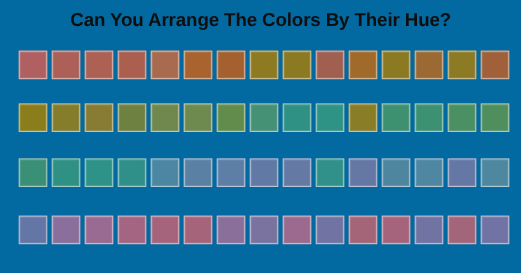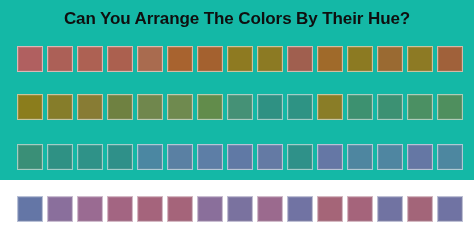--- a/index.html
+++ b/index.html
@@ -11,23 +11,23 @@
     width: 474px;
     height: 248px;
     background: #ffffff;
     font-family: "Liberation Sans", sans-serif;
     overflow: hidden;
     position: relative;
   }
 
   #puzzle-app {
     width: 474px;
-    height: 180px;
+    height: 248px;
     position: relative;
-    background: #14b8a6;
+    background: #0369a1;
   }
 
   #puzzle-title {
     position: absolute;
     top: 8px;
     left: 0;
     width: 474px;
     text-align: center;
     font-size: 17px;
     font-weight: bold;

